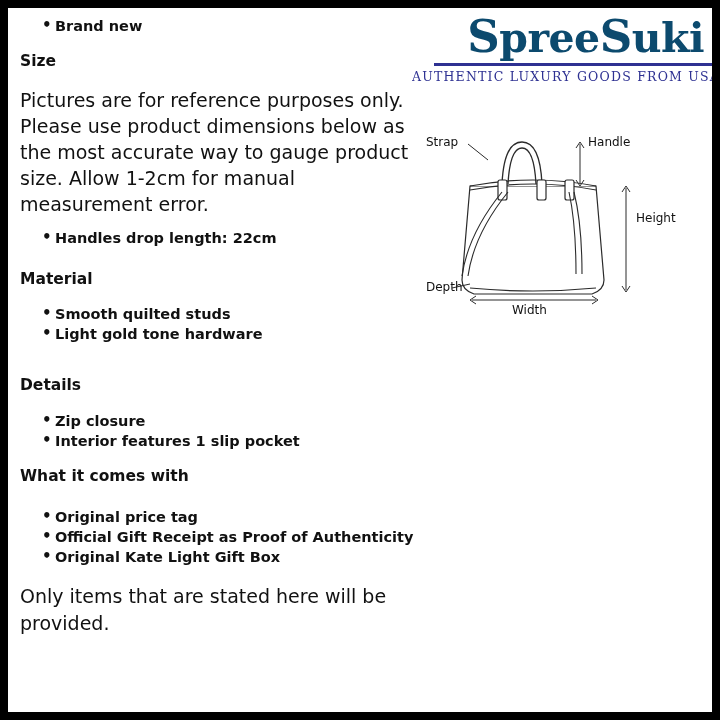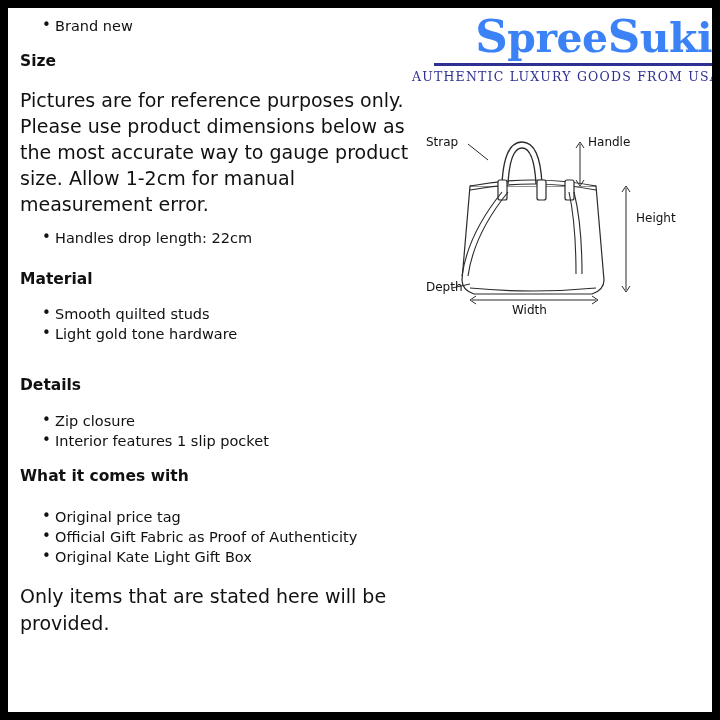--- a/index.html
+++ b/index.html
@@ -43,20 +43,21 @@
     list-style: none;
     margin: 0;
     padding: 0 0 0 22px;
   }
   ul.bullets li {
     font-size: 14.5px;
     color: #111111;
     line-height: 1.38;
     position: relative;
     padding-left: 13px;
+    font-weight: bold;
   }
   ul.bullets li::before {
     content: "\2022";
     position: absolute;
     left: 0;
     top: -1px;
     font-size: 15px;
   }
   p.para {
     font-size: 19px;
@@ -69,26 +70,26 @@
     right: 0px;
     top: 6px;
     width: 300px;
     text-align: right;
     overflow: hidden;
   }
   .logo-word {
     font-family: "DejaVu Serif", serif;
     font-weight: bold;
     font-size: 41px;
-    color: #3b82f6;
+    color: #0c4a6e;
     letter-spacing: -0.5px;
     line-height: 1;
     white-space: nowrap;
     margin: 0;
-    padding-right: 0px;
+    padding-right: 8px;
   }
   .logo-word .cap { font-size: 45px; }
   .logo-rule {
     height: 3px;
     background: #2e3192;
     margin: 4px 0 3px 22px;
   }
   .logo-sub {
     font-family: "DejaVu Serif", serif;
     font-size: 12.5px;
@@ -201,21 +202,21 @@
       <li>Zip closure</li>
       <li>Interior features 1 slip pocket</li>
     </ul>
 
     <div class="gap-md"></div>
 
     <h2 class="section">What it comes with</h2>
     <div class="gap-md"></div>
     <ul class="bullets">
       <li>Original price tag</li>
-      <li>Official Gift Fabric as Proof of Authenticity</li>
+      <li>Official Gift Receipt as Proof of Authenticity</li>
       <li>Original Kate Light Gift Box</li>
     </ul>
 
     <div class="gap-md"></div>
 
     <p class="para">Only items that are stated here will be provided.</p>
 
   </div>
 </div>
 

